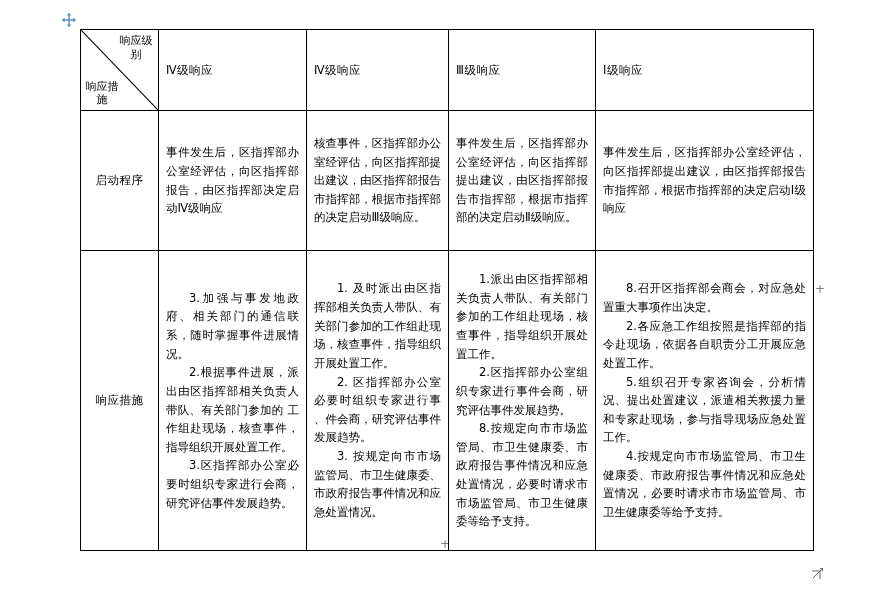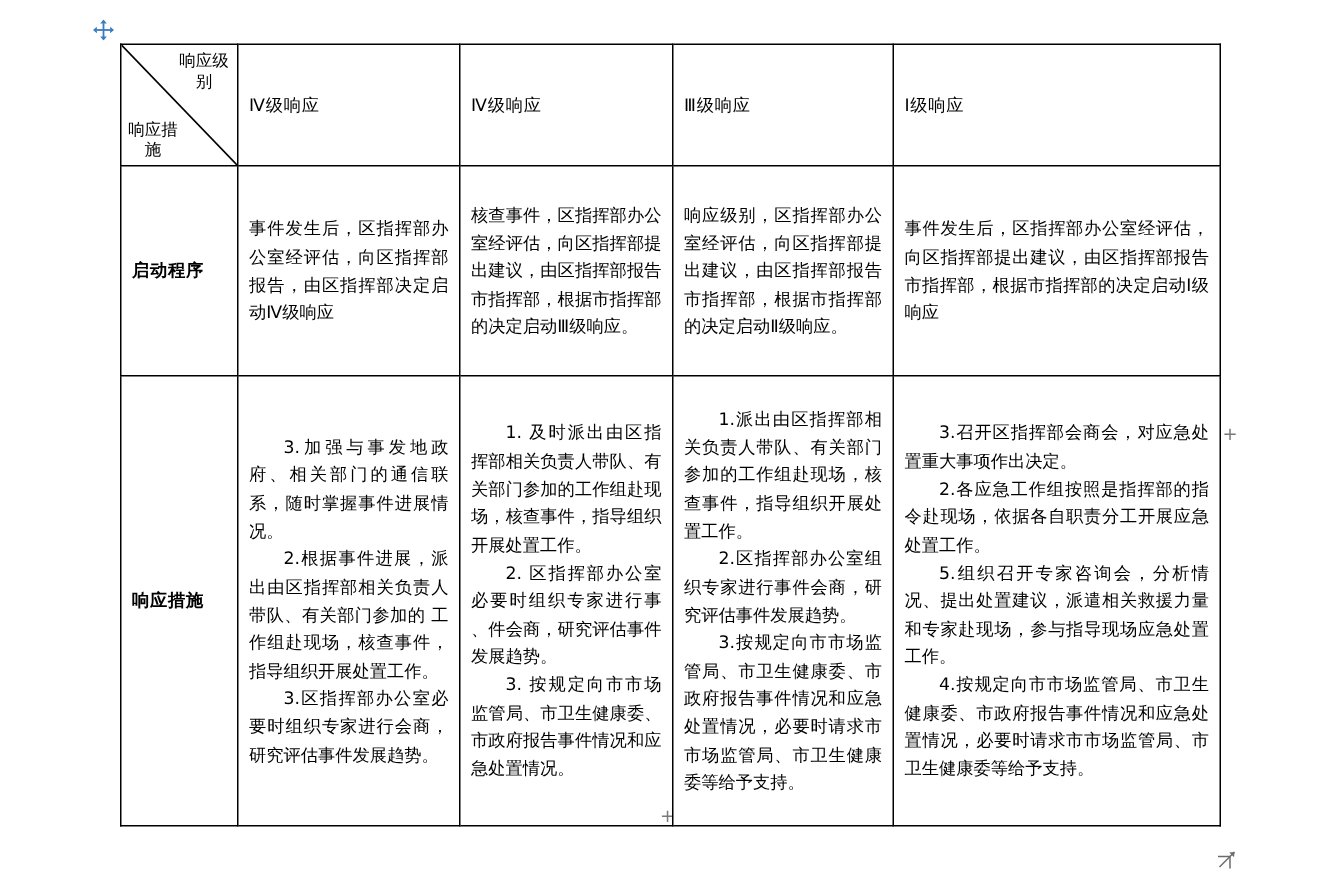--- a/index.html
+++ b/index.html
@@ -114,24 +114,23 @@
     width: 34px;
     text-align: center;
   }
 
   td.head-level {
     font-size: 15.5px;
     font-weight: normal;
     letter-spacing: 0.5px;
   }
   td.row-label {
-    text-align: left;
+    text-align: center;
     font-size: 12.5px;
     letter-spacing: 0.5px;
-    font-weight: bold;
   }
   td.body-cell {
     vertical-align: middle;
     text-align: justify;
     text-justify: inter-ideograph;
   }
   td.body-cell p {
     margin: 0;
     text-indent: 0;
   }
@@ -188,43 +187,43 @@
         <td class="head-level">Ⅳ级响应</td>
         <td class="head-level">Ⅳ级响应</td>
         <td class="head-level">Ⅲ级响应</td>
         <td class="head-level">Ⅰ级响应</td>
       </tr>
 
       <tr class="row-start">
         <td class="row-label">启动程序</td>
         <td class="body-cell">事件发生后，区指挥部办公室经评估，向区指挥部报告，由区指挥部决定启动Ⅳ级响应</td>
         <td class="body-cell">核查事件，区指挥部办公室经评估，向区指挥部提出建议，由区指挥部报告市指挥部，根据市指挥部的决定启动Ⅲ级响应。</td>
-        <td class="body-cell">响应级别，区指挥部办公室经评估，向区指挥部提出建议，由区指挥部报告市指挥部，根据市指挥部的决定启动Ⅱ级响应。</td>
+        <td class="body-cell">事件发生后，区指挥部办公室经评估，向区指挥部提出建议，由区指挥部报告市指挥部，根据市指挥部的决定启动Ⅱ级响应。</td>
         <td class="body-cell">事件发生后，区指挥部办公室经评估，向区指挥部提出建议，由区指挥部报告市指挥部，根据市指挥部的决定启动Ⅰ级响应</td>
       </tr>
 
       <tr class="row-measures">
         <td class="row-label">响应措施</td>
         <td class="body-cell indented">
           <p>3.加强与事发地政府、相关部门的通信联系，随时掌握事件进展情况。</p>
           <p>2.根据事件进展，派出由区指挥部相关负责人带队、有关部门参加的 工作组赴现场，核查事件，指导组织开展处置工作。</p>
           <p>3.区指挥部办公室必要时组织专家进行会商，研究评估事件发展趋势。</p>
         </td>
         <td class="body-cell indented">
           <p>1. 及时派出由区指挥部相关负责人带队、有关部门参加的工作组赴现场，核查事件，指导组织开展处置工作。</p>
           <p>2. 区指挥部办公室必要时组织专家进行事 、件会商，研究评估事件发展趋势。</p>
           <p>3. 按规定向市市场监管局、市卫生健康委、 市政府报告事件情况和应急处置情况。</p>
         </td>
         <td class="body-cell indented">
           <p>1.派出由区指挥部相关负责人带队、有关部门参加的工作组赴现场，核查事件，指导组织开展处置工作。</p>
           <p>2.区指挥部办公室组织专家进行事件会商，研究评估事件发展趋势。</p>
-          <p>3.按规定向市市场监管局、市卫生健康委、市政府报告事件情况和应急处置情况，必要时请求市市场监管局、市卫生健康委等给予支持。</p>
-        </td>
-        <td class="body-cell indented">
-          <p>3.召开区指挥部会商会，对应急处置重大事项作出决定。</p>
+          <p>8.按规定向市市场监管局、市卫生健康委、市政府报告事件情况和应急处置情况，必要时请求市市场监管局、市卫生健康委等给予支持。</p>
+        </td>
+        <td class="body-cell indented">
+          <p>8.召开区指挥部会商会，对应急处置重大事项作出决定。</p>
           <p>2.各应急工作组按照是指挥部的指令赴现场，依据各自职责分工开展应急处置工作。</p>
           <p>5.组织召开专家咨询会，分析情况、提出处置建议，派遣相关救援力量和专家赴现场，参与指导现场应急处置工作。</p>
           <p>4.按规定向市市场监管局、市卫生健康委、市政府报告事件情况和应急处置情况，必要时请求市市场监管局、市卫生健康委等给予支持。</p>
         </td>
       </tr>
     </tbody>
   </table>
 
 </div>
 

